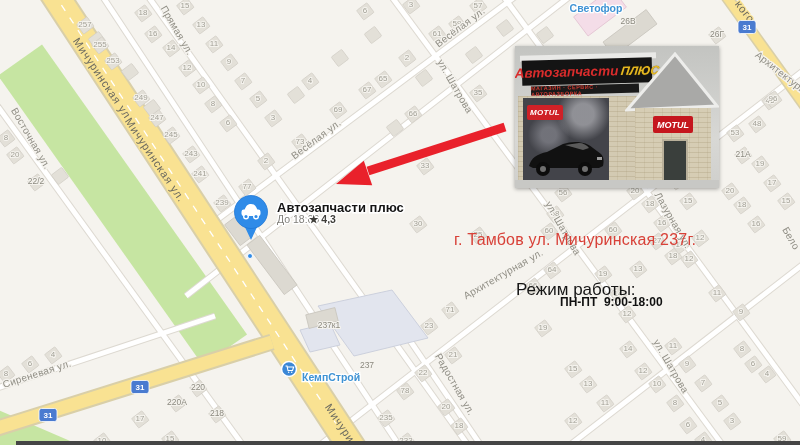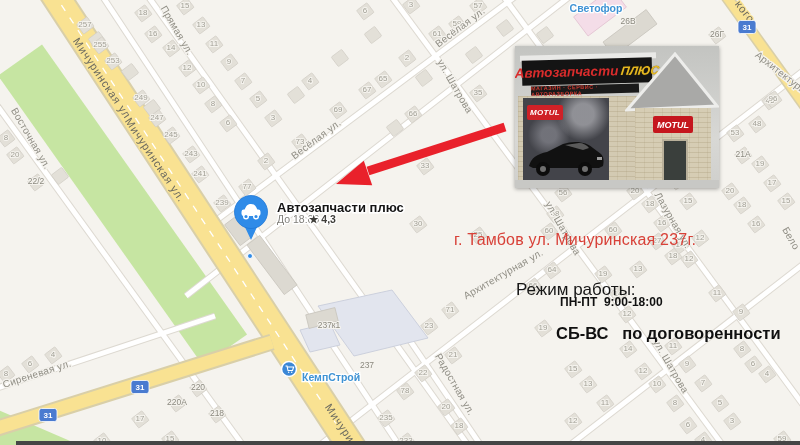--- a/index.html
+++ b/index.html
@@ -473,16 +473,15 @@
     <div id="ph-wall-r" class="ph"></div>
     <div id="ph-motul-r" class="ph">MOTUL</div>
     <div id="ph-door" class="ph"></div>
     <div id="ph-curb" class="ph"></div>
   </div>
 
   
   <div id="address" class="ovl">г. Тамбов ул. Мичуринская 237г.</div>
   <div id="sch-title" class="ovl">Режим работы:</div>
   <div id="sch-1" class="ovl">ПН-ПТ  9:00-18:00</div>
-  <div id="sch-2" class="ovl">СБ-ВС   по договоренности</div>
 
   <div id="bottombar"></div>
 </div>
 
 </body></html>

